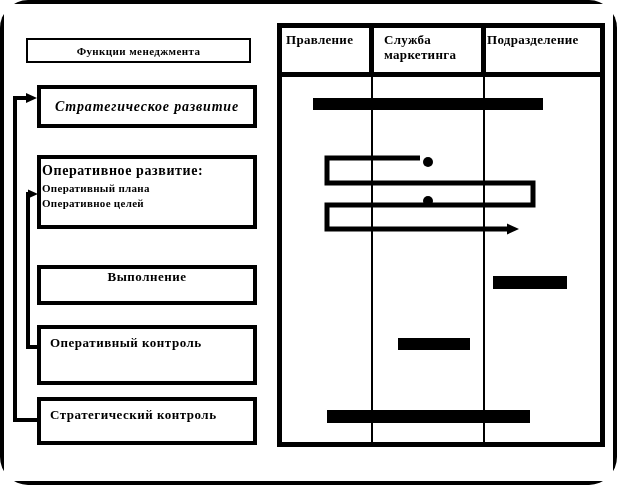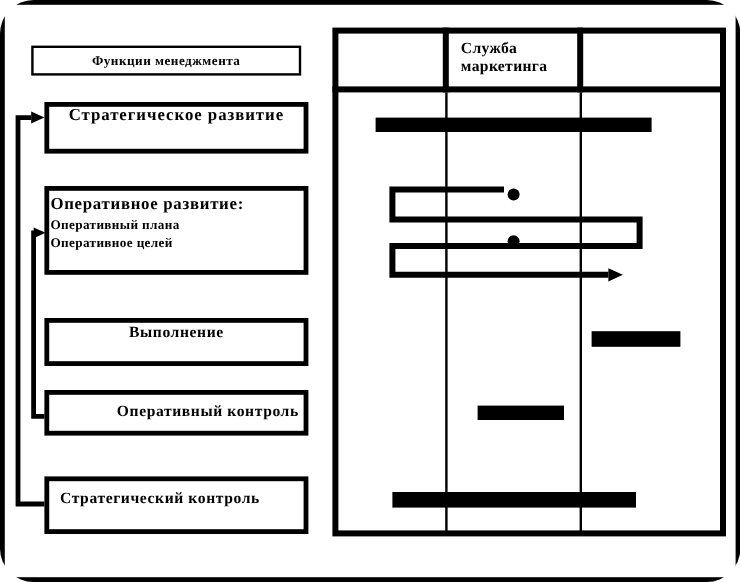--- a/index.html
+++ b/index.html
@@ -9,28 +9,28 @@
   }
   .frame{position:absolute;inset:0;border:4px solid #000;pointer-events:none;}
   .abs{position:absolute;box-sizing:border-box;}
   
   .title-box{
     left:26px;top:38px;width:225px;height:25px;border:2px solid #000;
     display:flex;align-items:center;justify-content:center;
     font-weight:bold;font-size:11px;letter-spacing:0.4px;
   }
   .fbox{left:37px;width:220px;border:4px solid #000;font-weight:bold;background:#fff;}
-  .b1{top:85px;height:43px;display:flex;justify-content:center;
-      font-size:14px;letter-spacing:0.8px;}
+  .b1{top:85px;height:43px;display:flex;align-items:center;justify-content:center;
+      font-size:14px;letter-spacing:0.8px;font-style:italic;}
   .b2{top:155px;height:74px;padding:4px 4px 0 1px;}
   .b2 .heading{font-size:14px;letter-spacing:0.6px;margin-bottom:2px;}
   .b2 .subline{font-size:11px;line-height:15px;letter-spacing:0.3px;}
   .b3{top:265px;height:40px;display:flex;align-items:flex-start;justify-content:center;
       font-size:13px;letter-spacing:0.5px;}
-  .b4{top:325px;height:38px;padding:6px 4px 0 9px;font-size:13px;letter-spacing:0.5px;text-align:right;}
+  .b4{top:325px;height:60px;padding:6px 4px 0 9px;font-size:13px;letter-spacing:0.5px;}
   .b5{top:397px;height:48px;padding:6px 4px 16px 9px;font-size:13px;letter-spacing:0.5px;}
   
   .table-frame{left:277px;top:23px;width:328px;height:424px;border:5px solid #000;background:#fff;}
   .hsep{left:277px;top:72px;width:328px;height:5px;background:#000;}
   .hdiv{top:23px;width:5px;height:54px;background:#000;}
   .hd1{left:369px;} .hd2{left:481px;}
   .hcell{font-weight:bold;font-size:13px;line-height:15px;letter-spacing:0.3px;}
   .hc1{left:286px;top:32px;width:82px;}
   .hc2{left:384px;top:32px;width:92px;}
   .hc3{left:487px;top:32px;width:116px;}
@@ -72,21 +72,23 @@
 
   <div class="abs fbox b5">
     <span>Стратегический контроль</span>
   </div>
 
   <div class="abs table-frame"></div>
   <div class="abs hdiv hd1"></div>
   <div class="abs hdiv hd2"></div>
   <div class="abs hsep"></div>
 
+  <div class="abs hcell hc1">Правление</div>
   <div class="abs hcell hc2">Служба маркетинга</div>
+  <div class="abs hcell hc3">Подразделение</div>
 
   <div class="abs thin t1"></div>
   <div class="abs thin t2"></div>
 
   <div class="abs bar bar1"></div>
   <div class="abs bar bar2"></div>
   <div class="abs bar bar3"></div>
   <div class="abs bar bar4"></div>
 
   <svg class="overlay" viewBox="0 0 617 485" xmlns="http://www.w3.org/2000/svg">

